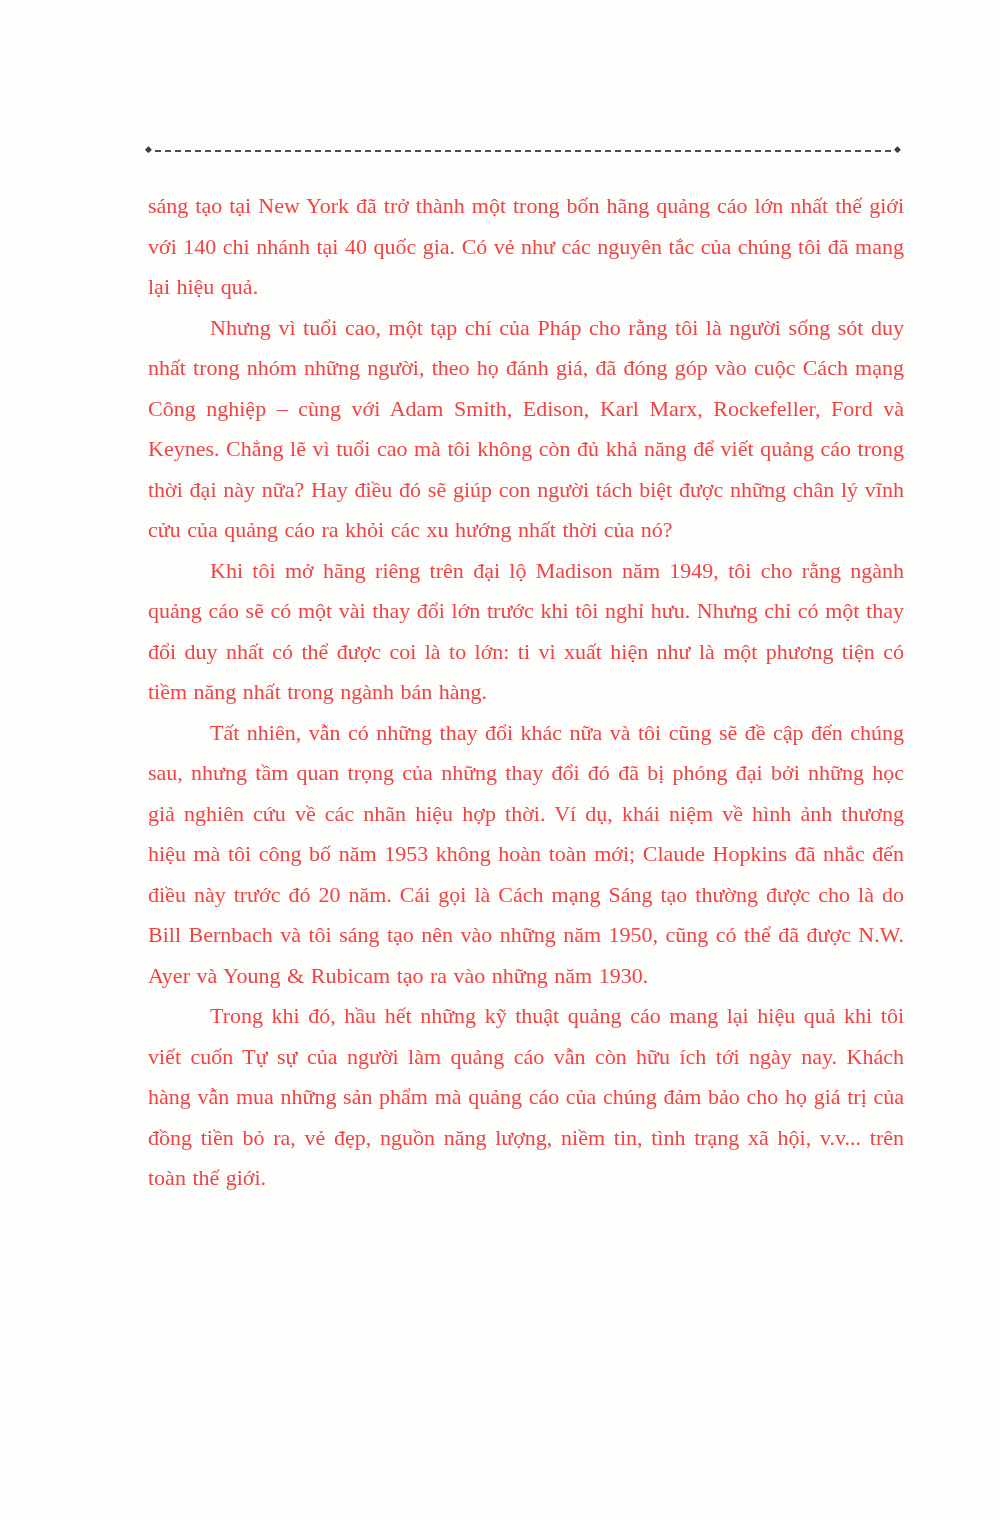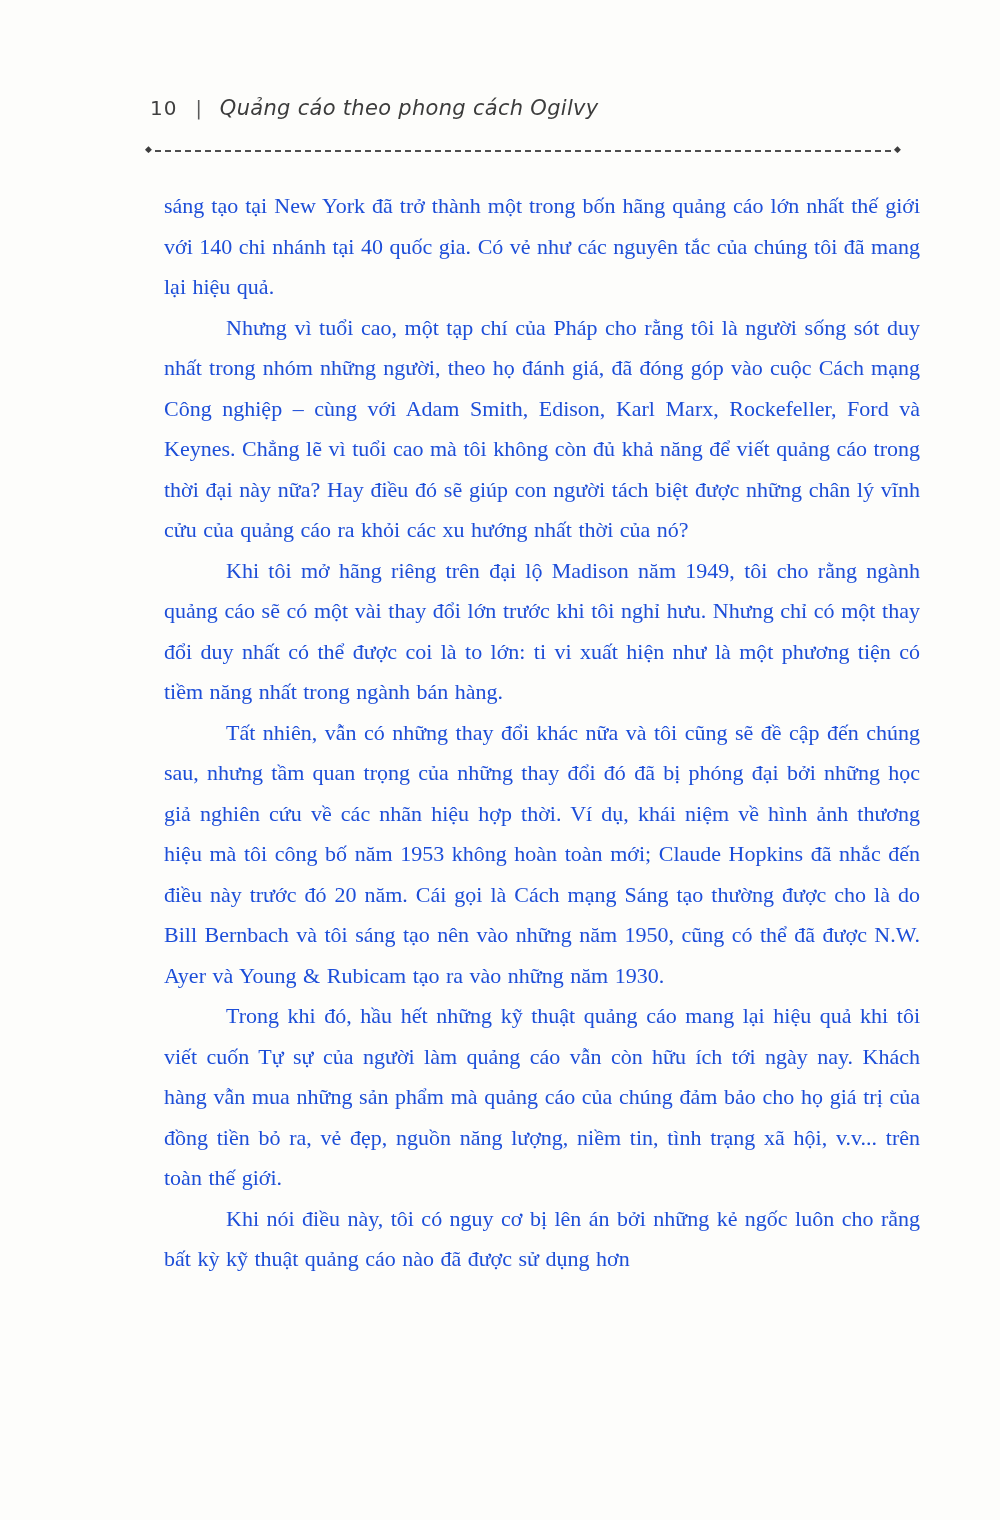--- a/index.html
+++ b/index.html
@@ -60,51 +60,45 @@
   .divider .diamond {
     font-size: 9px;
     color: #3d3d3d;
     line-height: 1;
     transform: translateY(-1px);
   }
 
   .body-text {
     position: absolute;
     top: 186px;
-    left: 164px;
+    left: 148px;
     width: 756px;
     font-size: 22px;
     line-height: 40.5px;
-    color: #1d4ed8;
+    color: #ef4444;
     text-align: justify;
     word-spacing: 1px;
   }
   .body-text p { margin: 0; }
   .body-text p.indent { text-indent: 62px; }
   .italic { }
 </style>
 </head>
 <body>
 
 <div class="page">
 
-  <div class="header">
-    <span class="page-number">10</span>
-    <span class="header-sep">|</span>
-    <span class="running-title">Quảng cáo theo phong cách Ogilvy</span>
-  </div>
 
   <div class="divider">
     <span class="diamond">◆</span>
     <span class="line"></span>
     <span class="diamond">◆</span>
   </div>
 
   <div class="body-text">
     <p>sáng tạo tại New York đã trở thành một trong bốn hãng quảng cáo lớn nhất thế giới với 140 chi nhánh tại 40 quốc gia. Có vẻ như các nguyên tắc của chúng tôi đã mang lại hiệu quả.</p>
     <p class="indent">Nhưng vì tuổi cao, một tạp chí của Pháp cho rằng tôi là người sống sót duy nhất trong nhóm những người, theo họ đánh giá, đã đóng góp vào cuộc Cách mạng Công nghiệp – cùng với Adam Smith, Edison, Karl Marx, Rockefeller, Ford và Keynes. Chẳng lẽ vì tuổi cao mà tôi không còn đủ khả năng để viết quảng cáo trong thời đại này nữa? Hay điều đó sẽ giúp con người tách biệt được những chân lý vĩnh cửu của quảng cáo ra khỏi các xu hướng nhất thời của nó?</p>
     <p class="indent">Khi tôi mở hãng riêng trên đại lộ Madison năm 1949, tôi cho rằng ngành quảng cáo sẽ có một vài thay đổi lớn trước khi tôi nghỉ hưu. Nhưng chỉ có một thay đổi duy nhất có thể được coi là to lớn: ti vi xuất hiện như là một phương tiện có tiềm năng nhất trong ngành bán hàng.</p>
     <p class="indent">Tất nhiên, vẫn có những thay đổi khác nữa và tôi cũng sẽ đề cập đến chúng sau, nhưng tầm quan trọng của những thay đổi đó đã bị phóng đại bởi những học giả nghiên cứu về các nhãn hiệu hợp thời. Ví dụ, khái niệm về hình ảnh thương hiệu mà tôi công bố năm 1953 không hoàn toàn mới; Claude Hopkins đã nhắc đến điều này trước đó 20 năm. Cái gọi là Cách mạng Sáng tạo thường được cho là do Bill Bernbach và tôi sáng tạo nên vào những năm 1950, cũng có thể đã được N.W. Ayer và Young &amp; Rubicam tạo ra vào những năm 1930.</p>
     <p class="indent"><span>Trong khi đó, hầu hết những kỹ thuật quảng cáo mang lại hiệu quả khi tôi viết cuốn </span><span class="italic">Tự sự của người làm quảng cáo</span><span> vẫn còn hữu ích tới ngày nay. Khách hàng vẫn mua những sản phẩm mà quảng cáo của chúng đảm bảo cho họ giá trị của đồng tiền bỏ ra, vẻ đẹp, nguồn năng lượng, niềm tin, tình trạng xã hội, v.v... trên toàn thế giới.</span></p>
-    <p class="indent">Khi nói điều này, tôi có nguy cơ bị lên án bởi những kẻ ngốc luôn cho rằng bất kỳ kỹ thuật quảng cáo nào đã được sử dụng hơn</p>
   </div>
 
 </div>
 
 </body></html>

